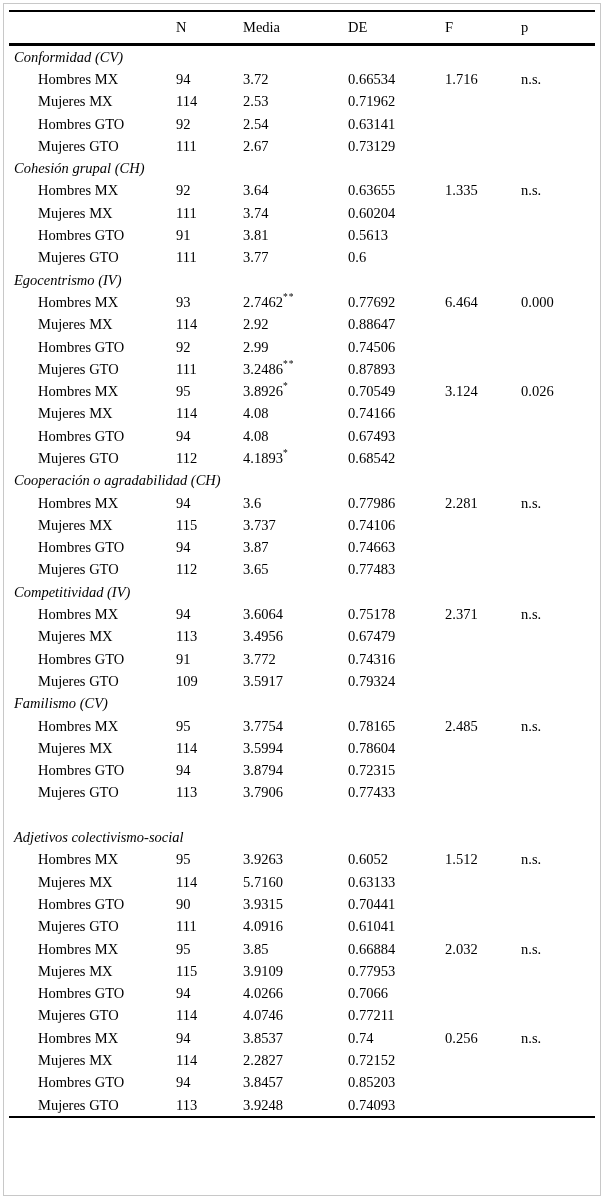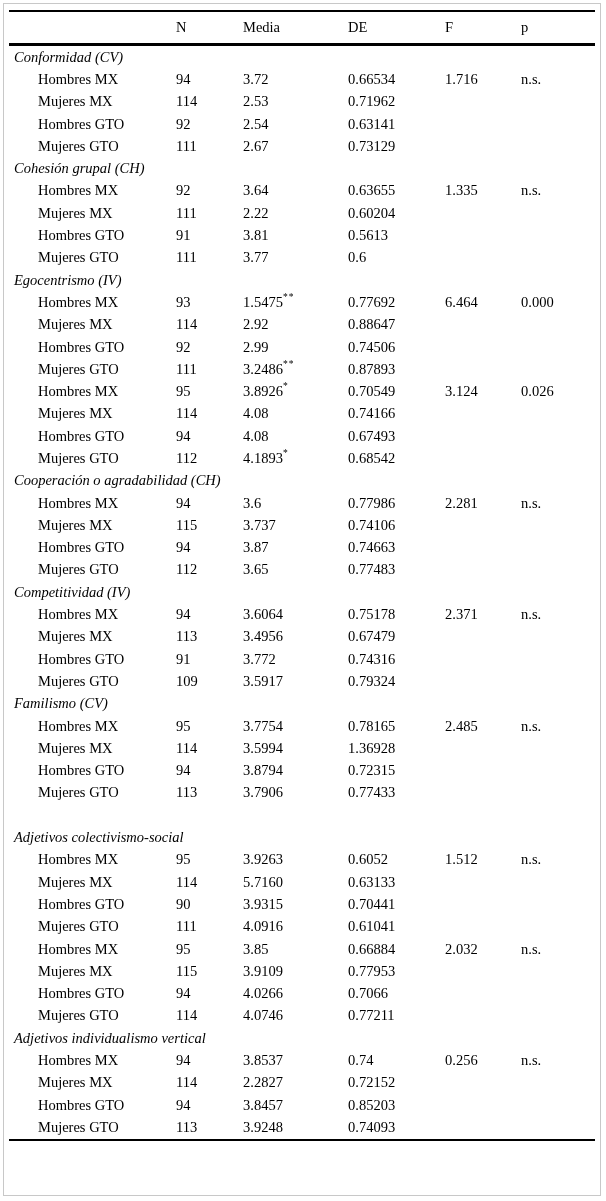--- a/index.html
+++ b/index.html
@@ -135,21 +135,21 @@
           <td class="label-cell">Hombres MX</td>
           <td>92</td>
           <td>3.64</td>
           <td>0.63655</td>
           <td>1.335</td>
           <td>n.s.</td>
         </tr>
         <tr>
           <td class="label-cell">Mujeres MX</td>
           <td>111</td>
-          <td>2.22</td>
+          <td>3.74</td>
           <td>0.60204</td>
           <td></td>
           <td></td>
         </tr>
         <tr>
           <td class="label-cell">Hombres GTO</td>
           <td>91</td>
           <td>3.81</td>
           <td>0.5613</td>
           <td></td>
@@ -162,21 +162,21 @@
           <td>0.6</td>
           <td></td>
           <td></td>
         </tr>
         <tr>
           <td colspan="6" class="section-title">Egocentrismo (IV)</td>
         </tr>
         <tr>
           <td class="label-cell">Hombres MX</td>
           <td>93</td>
-          <td><span>1.5475</span><sup class="sig">**</sup></td>
+          <td><span>2.7462</span><sup class="sig">**</sup></td>
           <td>0.77692</td>
           <td>6.464</td>
           <td>0.000</td>
         </tr>
         <tr>
           <td class="label-cell">Mujeres MX</td>
           <td>114</td>
           <td>2.92</td>
           <td>0.88647</td>
           <td></td>
@@ -308,21 +308,21 @@
           <td>95</td>
           <td>3.7754</td>
           <td>0.78165</td>
           <td>2.485</td>
           <td>n.s.</td>
         </tr>
         <tr>
           <td class="label-cell">Mujeres MX</td>
           <td>114</td>
           <td>3.5994</td>
-          <td>1.36928</td>
+          <td>0.78604</td>
           <td></td>
           <td></td>
         </tr>
         <tr>
           <td class="label-cell">Hombres GTO</td>
           <td>94</td>
           <td>3.8794</td>
           <td>0.72315</td>
           <td></td>
           <td></td>
@@ -397,23 +397,20 @@
           <td></td>
           <td></td>
         </tr>
         <tr>
           <td class="label-cell">Mujeres GTO</td>
           <td>114</td>
           <td>4.0746</td>
           <td>0.77211</td>
           <td></td>
           <td></td>
-        </tr>
-        <tr>
-          <td colspan="6" class="section-title">Adjetivos individualismo vertical</td>
         </tr>
         <tr>
           <td class="label-cell">Hombres MX</td>
           <td>94</td>
           <td>3.8537</td>
           <td>0.74</td>
           <td>0.256</td>
           <td>n.s.</td>
         </tr>
         <tr>

